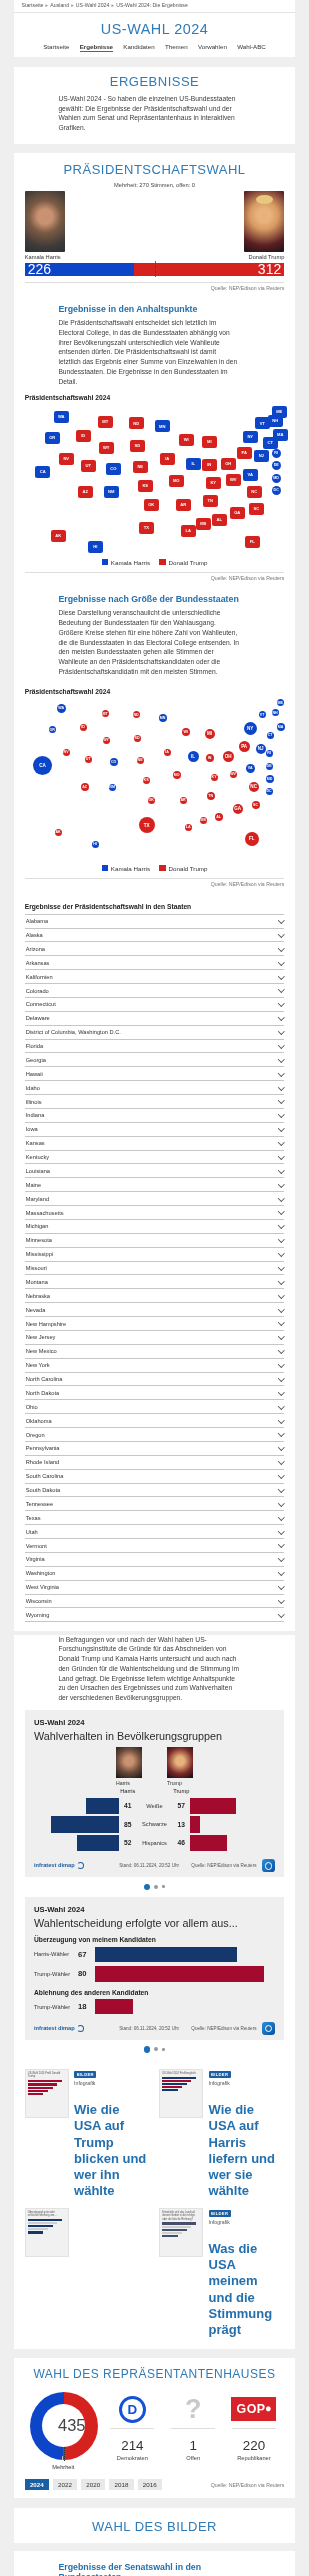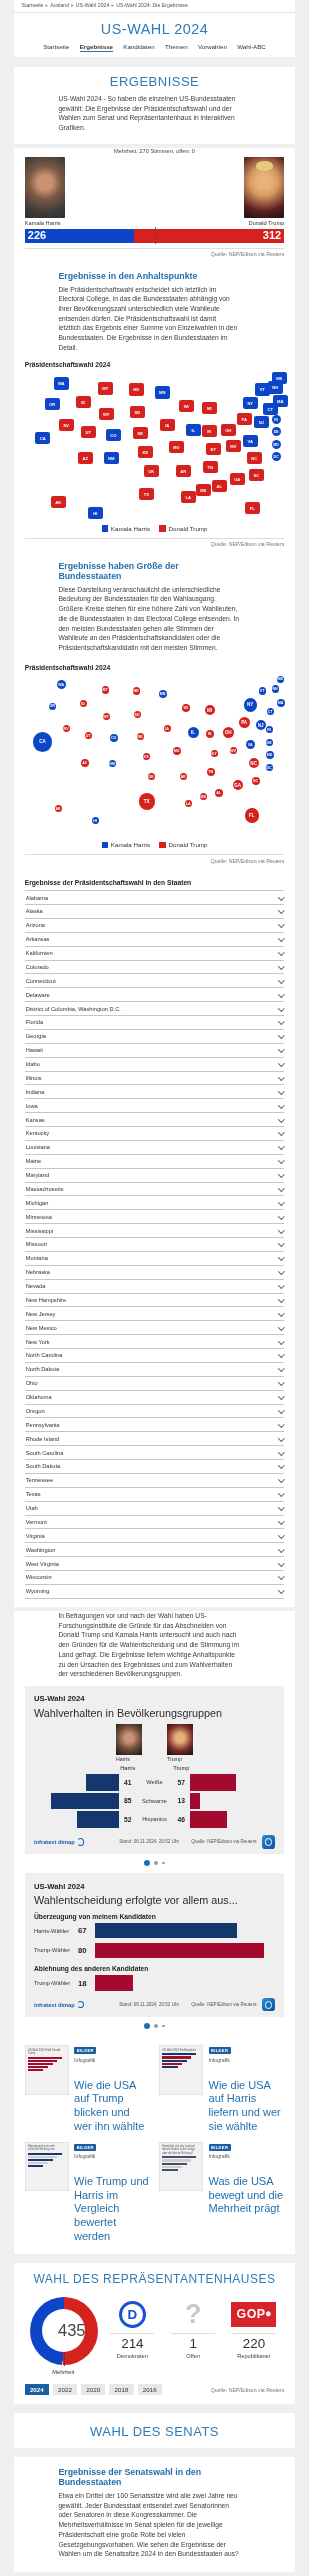--- a/index.html
+++ b/index.html
@@ -33,21 +33,21 @@
   .majority-note{font-size:5.7px;color:#444;text-align:center;margin:1px 0 3.1px;}
   .cand-row{display:flex;justify-content:space-between;padding:0 10.3px;}
   .photo{width:40px;height:61px;border-radius:1px;position:relative;overflow:hidden;}
   .photo.harris{background:radial-gradient(circle at 50% 42%,#c99272 18%,#7a5a43 40%,#3e3a38 75%,#2c2f33 100%);}
   .photo.trump{background:radial-gradient(circle at 50% 40%,#e8b27c 16%,#d79a63 34%,#5a1f22 72%,#1d1216 100%);}
   .photo.trump:before{content:"";position:absolute;left:11.3px;top:4.1px;width:17.5px;height:9.3px;border-radius:50%;background:#e8c87e;}
   .cand-names{display:flex;justify-content:space-between;font-size:5.7px;color:#333;padding:2.1px 10.3px 3.1px;}
   .ev-bar{display:flex;height:13.4px;margin:0 10.3px;position:relative;}
   .ev-bar .dem{background:#0d45c8;}
   .ev-bar .rep{background:#d6221e;}
-  .ev-bar .num{color:#fff;font-size:11px;font-weight:700;line-height:13.4px;}
+  .ev-bar .num{color:#fff;font-size:14px;font-weight:400;line-height:13.4px;}
   .ev-bar .num.l{padding-left:3.1px;}
   .ev-bar .num.r{padding-right:3.1px;text-align:right;}
   .maj-marker{position:absolute;top:-2.1px;bottom:-1px;border-left:1px dashed #444;opacity:.8;}
   
   .mapbox{position:relative;margin:3.1px auto 0;}
   .tile{position:absolute;width:15.5px;height:12.4px;border-radius:2.1px;display:flex;align-items:center;justify-content:center;color:#fff;font-size:4.1px;font-weight:700;}
   .mini-circ{position:absolute;border-radius:50%;display:flex;align-items:center;justify-content:center;color:#fff;font-size:3.6px;font-weight:700;}
   .bub{position:absolute;border-radius:50%;display:flex;align-items:center;justify-content:center;color:#fff;font-weight:700;}
   .legend{display:flex;justify-content:center;gap:9.3px;font-size:6.2px;color:#333;align-items:center;margin-top:4.1px;}
   .legend .sw{width:6.2px;height:6.2px;display:inline-block;margin-right:3.1px;vertical-align:-0.5px;}
@@ -87,31 +87,31 @@
   .reason-num{width:17.5px;font-size:7.7px;font-weight:700;color:#222;}
   .reason-bar{height:15.5px;}
   
   .teasers{display:grid;grid-template-columns:1fr 1fr;gap:8.2px 9.3px;margin:9.3px 10.3px 3.1px;}
   .teaser{display:flex;gap:5.2px;cursor:pointer;}
   .thumb{width:38px;height:43px;background:#f1f1f1;border:0.5px solid #e2e2e2;flex:0 0 auto;padding:2.1px 2.1px;font-size:2.6px;color:#555;overflow:hidden;}
   .thumb .tl{line-height:1.3;margin-bottom:1.5px;}
   .thumb .bar{height:2.1px;margin:1px 0;}
   .badge{display:inline-block;background:#1a5fa3;color:#fff;font-size:4.1px;font-weight:700;letter-spacing:0.3px;padding:1px 2.6px;border-radius:1px;}
   .t-kicker{font-size:5.2px;color:#555;margin:2.1px 0 1px;}
-  .t-title{font-size:11px;font-weight:400;color:#2470ae;line-height:1.25;margin-top:16px;}
+  .t-title{font-size:13px;font-weight:700;color:#2470ae;line-height:1.25;margin-top:16px;}
   
   .house-wrap{display:flex;align-items:flex-start;padding:3.1px 10.3px 0;}
   .donut{width:68px;height:68px;border-radius:50%;position:relative;margin:2.1px 4.1px 0 5.2px;flex:0 0 auto;}
   .donut .hole{position:absolute;left:12.4px;top:12.4px;right:12.4px;bottom:12.4px;background:#fff;border-radius:50%;display:flex;align-items:center;justify-content:flex-end;font-size:16.5px;color:#444;}
   .donut .marker{position:absolute;left:50%;bottom:-1px;height:13.4px;border-left:1px dotted #333;}
   .donut-cap{text-align:center;font-size:5.7px;color:#333;margin-top:4.1px;}
   .house-stats{display:flex;flex:1;justify-content:space-around;margin-top:5.2px;}
   .hstat{text-align:center;width:44px;}
   .hstat .logo{height:29px;display:flex;align-items:center;justify-content:center;}
-  .hstat .n{font-size:13.4px;color:#333;border-top:0.5px solid #ddd;margin-top:4.1px;padding-top:2px;}
+  .hstat .n{font-size:13.4px;color:#333;border-top:0.5px solid #ddd;margin-top:4.1px;padding-top:9px;}
   .hstat .l{font-size:5.7px;color:#444;margin-top:2.1px;}
   .d-logo{width:27px;height:27px;border-radius:50%;background:#1450d8;display:flex;align-items:center;justify-content:center;}
   .d-logo .inner{width:20.6px;height:20.6px;border-radius:50%;background:#fff;display:flex;align-items:center;justify-content:center;color:#1450d8;font-size:13.4px;font-weight:700;}
   .q-mark{font-size:27px;color:#c9c9c9;font-weight:700;line-height:27px;}
   .gop{background:#d8232a;color:#fff;font-weight:700;font-size:12.4px;padding:5.2px 5.2px;letter-spacing:0.5px;}
   .gop small{font-size:4.6px;vertical-align:3.1px;}
   .years{display:flex;gap:4.1px;align-items:center;padding:9.3px 10.3px 8.2px;}
   .year{background:#e8e8e8;color:#333;font-size:6.2px;padding:2.1px 5.2px;cursor:pointer;}
   .year.active{background:#1a5fa3;color:#fff;font-weight:700;}
   .years .src{margin-left:auto;font-size:5.2px;color:#777;}
@@ -131,20 +131,21 @@
       <span class="tab">Wahl-ABC</span>
     </div>
 </div>
 
 <div class="card">
   <div class="sec-title" style="padding-top:7.2px;">ERGEBNISSE</div>
   <div class="body-text indent" style="padding-bottom:11.3px;">US-Wahl 2024 - So haben die einzelnen US-Bundesstaaten gewählt: Die Ergebnisse der Präsidentschaftswahl und der Wahlen zum Senat und Repräsentantenhaus in interaktiven Grafiken.</div>
 </div>
 
 <div class="card">
+  <div class="sec-title" style="padding-top:8.2px;">PRÄSIDENTSCHAFTSWAHL</div>
   <div class="majority-note">Mehrheit: 270 Stimmen, offen: 0</div>
 
   <div class="cand-row">
     <div class="photo harris"></div>
     <div class="photo trump"></div>
   </div>
   <div class="cand-names">
     <span>Kamala Harris</span>
     <span>Donald Trump</span>
   </div>
@@ -217,21 +218,21 @@
       <div class="mini-circ" style="left: 250px; top: 69px; width: 9.3px; height: 9.3px; background: rgb(13, 69, 200);">MD</div>
       <div class="mini-circ" style="left: 250px; top: 81px; width: 9.3px; height: 9.3px; background: rgb(13, 69, 200);">DC</div>
     </div>
   <div class="legend" id="legend1">
       <span><span class="sw" style="background: rgb(13, 69, 200);"></span><span>Kamala Harris</span></span>
       <span><span class="sw" style="background: rgb(214, 34, 30);"></span><span>Donald Trump</span></span>
     </div>
   <div class="divider" style="margin:6.2px 10.3px 0;"></div>
   <div class="small-src" style="margin:0 10.3px;">Quelle: NEP/Edison via Reuters</div>
 
-  <div class="sub-title indent">Ergebnisse haben Größe der Bundesstaaten</div>
+  <div class="sub-title indent">Ergebnisse nach Größe der Bundesstaaten</div>
   <div class="body-text indent">Diese Darstellung veranschaulicht die unterschiedliche Bedeutung der Bundesstaaten für den Wahlausgang. Größere Kreise stehen für eine höhere Zahl von Wahlleuten, die die Bundesstaaten in das Electoral College entsenden. In den meisten Bundesstaaten gehen alle Stimmen der Wahlleute an den Präsidentschaftskandidaten oder die Präsidentschaftskandidatin mit den meisten Stimmen.</div>
 
   <div class="chart-label" style="margin-left:10.3px;margin-top:11.3px;">Präsidentschaftswahl 2024</div>
   <div class="mapbox" id="mapBubble" style="width:266px;height:163px;">
       <div class="bub" style="left: 35px; top: 5.8px; width: 9.3px; height: 9.3px; background: rgb(13, 69, 200); font-size: 3.6px;">WA</div>
       <div class="bub" style="left: 27px; top: 28.5px; width: 7.2px; height: 7.2px; background: rgb(13, 69, 200); font-size: 3.6px;">OR</div>
       <div class="bub" style="left: 11.3px; top: 58px; width: 19.6px; height: 19.6px; background: rgb(13, 69, 200); font-size: 4.6px;">CA</div>
       <div class="bub" style="left: 41px; top: 51px; width: 7.2px; height: 7.2px; background: rgb(214, 34, 30); font-size: 3.6px;">NV</div>
       <div class="bub" style="left: 58px; top: 26px; width: 7.2px; height: 7.2px; background: rgb(214, 34, 30); font-size: 3.6px;">ID</div>
       <div class="bub" style="left: 80px; top: 12.3px; width: 7.2px; height: 7.2px; background: rgb(214, 34, 30); font-size: 3.6px;">MT</div>
@@ -635,32 +636,31 @@
       </div>
       <div class="teaser">
         <div class="thumb">
           <div class="tl">Überwiegend gute oder schlechte Meinung von...</div>
           <div class="bar" style="background: rgb(20, 56, 110); width: 34px;"></div>
           <div class="bar" style="background: rgb(207, 207, 207); width: 29px;"></div>
           <div class="bar" style="background: rgb(20, 56, 110); width: 25px;"></div>
           <div class="bar" style="background: rgb(207, 207, 207); width: 20px;"></div>
           <div class="bar" style="background: rgb(20, 56, 110); width: 15.5px;"></div>
         </div>
-        <div><span class="badge">BILDER</span><div class="t-kicker">Infografik</div><div class="t-title">Wie Trump und Harris im Vergleich bewertet werden</div></div>
       </div>
       <div class="teaser">
         <div class="thumb">
           <div class="tl">Entwickelt sich das Land auf diesem Gebiet in die richtige oder die falsche Richtung?</div>
           <div class="bar" style="background: rgb(68, 80, 106); width: 34px;"></div>
           <div class="bar" style="background: rgb(207, 207, 207); width: 29px;"></div>
           <div class="bar" style="background: rgb(68, 80, 106); width: 25px;"></div>
           <div class="bar" style="background: rgb(207, 207, 207); width: 20px;"></div>
           <div class="bar" style="background: rgb(68, 80, 106); width: 15.5px;"></div>
         </div>
-        <div><span class="badge">BILDER</span><div class="t-kicker">Infografik</div><div class="t-title">Was die USA bewegt und die Mehrheit prägt</div></div>
+        <div><span class="badge">BILDER</span><div class="t-kicker">Infografik</div><div class="t-title">Was die USA meinem und die Stimmung prägt</div></div>
       </div>
     </div>
   <div style="height:7.2px;"></div>
 </div>
 
 <div class="card">
   <div class="sec-title" style="padding-top:9.3px;font-size:12px;">WAHL DES REPRÄSENTANTENHAUSES</div>
   <div class="house-wrap">
     <div>
       <div class="donut" id="houseDonut" style="background: conic-gradient(rgb(214, 34, 30) 0deg, rgb(214, 34, 30) 182.069deg, rgb(187, 187, 187) 182.069deg, rgb(187, 187, 187) 182.897deg, rgb(13, 69, 200) 182.897deg, rgb(13, 69, 200) 360deg);">
@@ -701,21 +701,21 @@
       <span class="year active">2024</span>
       <span class="year">2022</span>
       <span class="year">2020</span>
       <span class="year">2018</span>
       <span class="year">2016</span>
       <span class="src">Quelle: NEP/Edison via Reuters</span>
     </div>
 </div>
 
 <div class="card">
-  <div class="sec-title" style="padding:11.3px 0 9.3px;">WAHL DES SENATS</div>
+  <div class="sec-title" style="padding:11.3px 0 9.3px;">WAHL DES BILDER</div>
 </div>
 
 <div class="card">
   <div class="sub-title indent" style="padding-top:10.3px;">Ergebnisse der Senatswahl in den Bundesstaaten</div>
   <div class="body-text indent" style="padding-bottom:13.4px;">Etwa ein Drittel der 100 Senatssitze wird alle zwei Jahre neu gewählt. Jeder Bundesstaat entsendet zwei Senatorinnen oder Senatoren in diese Kongresskammer. Die Mehrheitsverhältnisse im Senat spielen für die jeweilige Präsidentschaft eine große Rolle bei vielen Gesetzgebungsvorhaben. Wie sehen die Ergebnisse der Wahlen um die Senatssitze 2024 in den Bundesstaaten aus?</div>
 </div>
 
 <div class="card">
   <div class="sec-title" style="padding-top:9.3px;">WAHLEN IM RÜCKBLICK</div>
 

